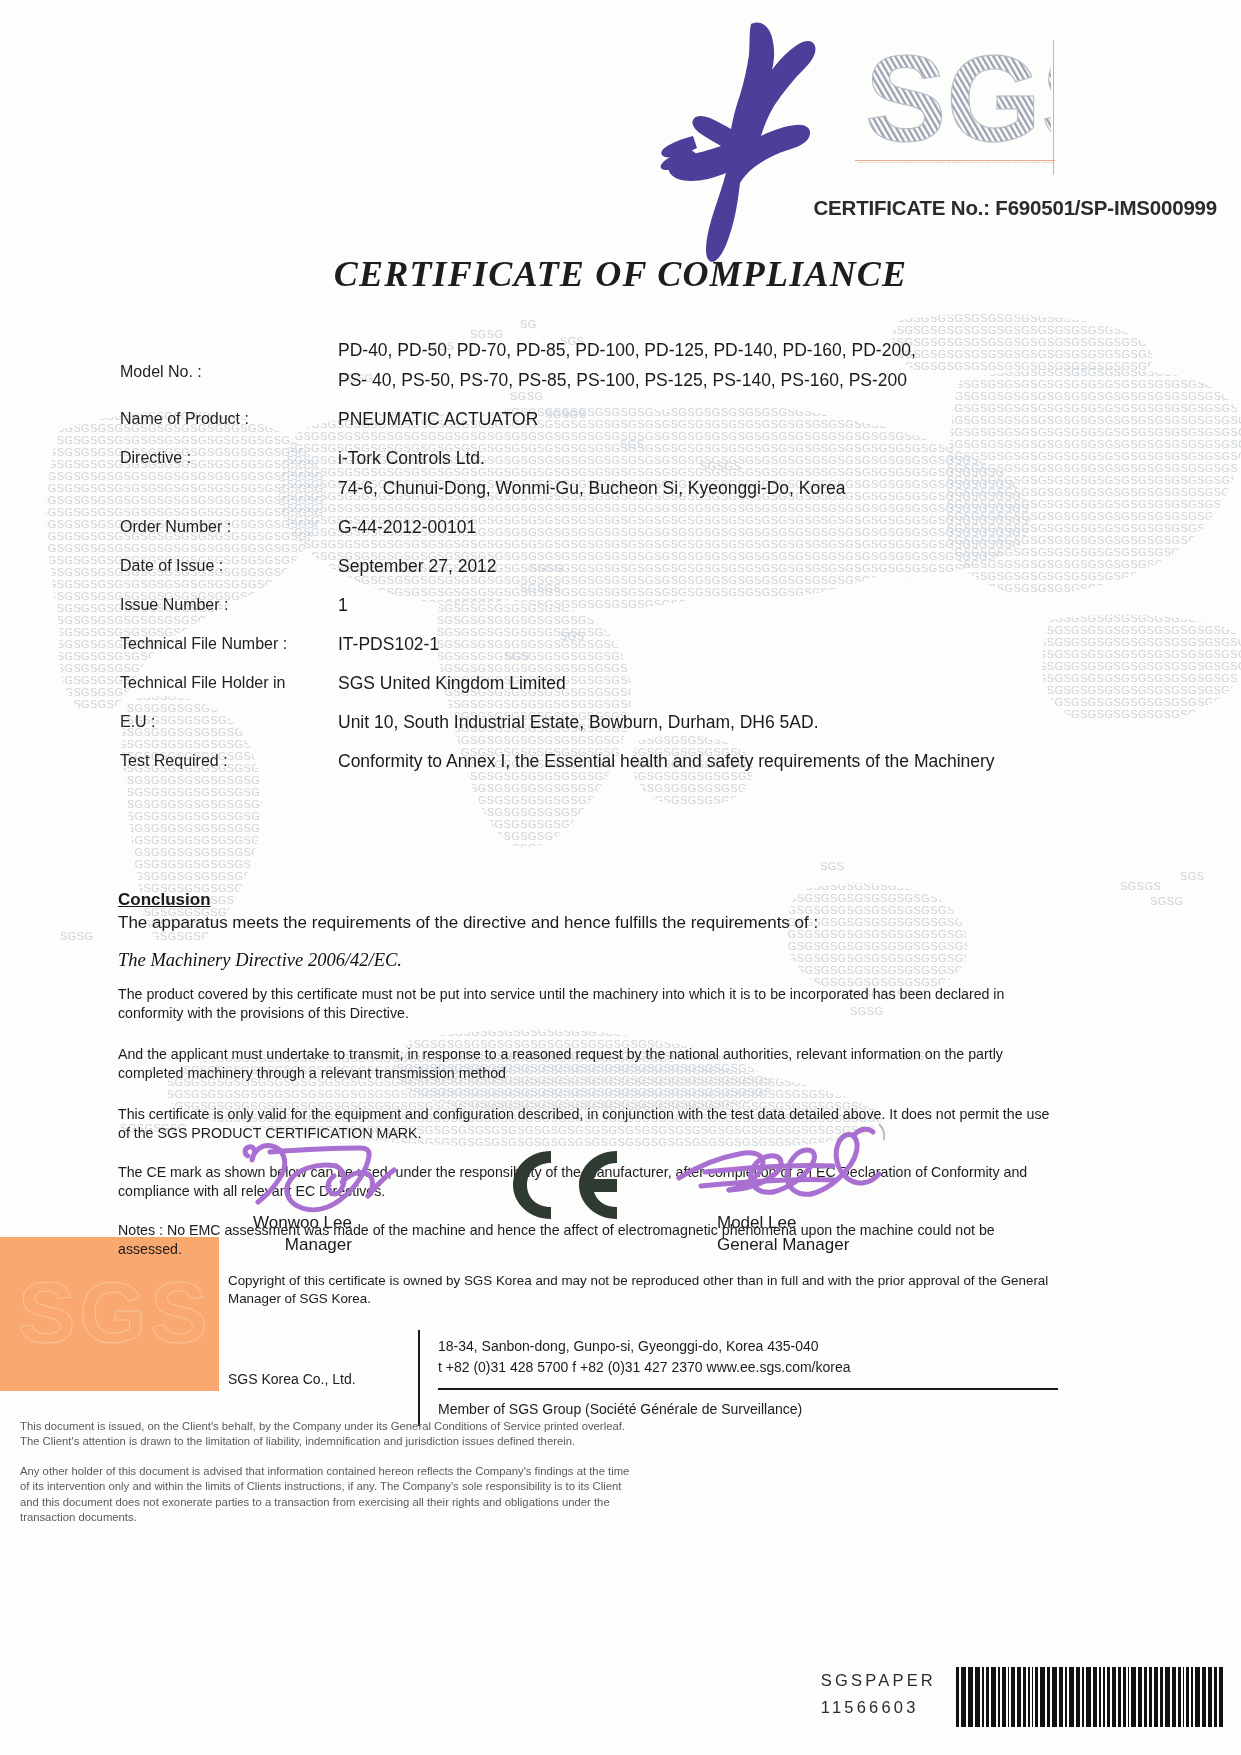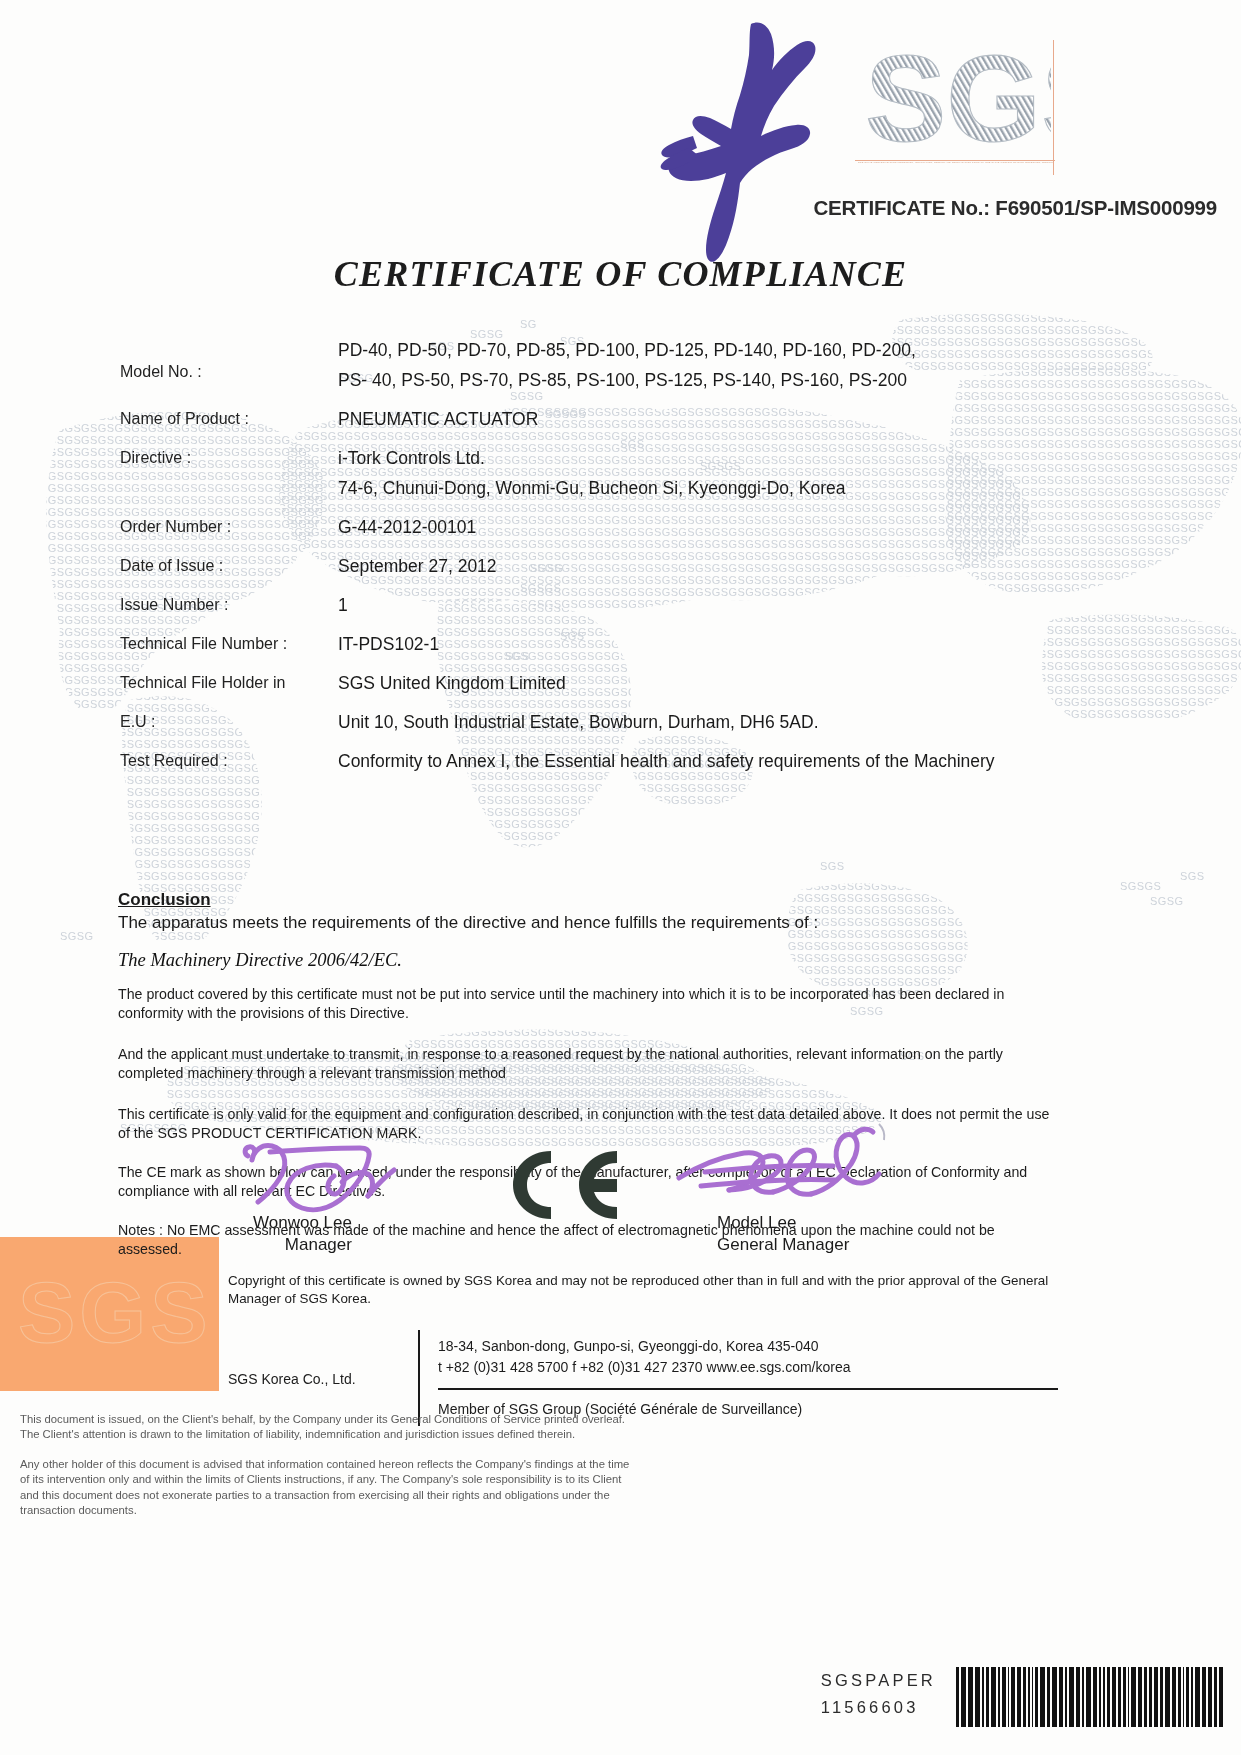--- a/index.html
+++ b/index.html
@@ -304,21 +304,21 @@
     position: absolute;
     left: 20px;
     top: 1412px;
     width: 620px;
     z-index: 4;
     color: #5b5b5b;
   }
   #fineprint .fp {
     font-size: 11.3px;
     line-height: 15.4px;
-    margin: 0 0 14px 0;
+    margin: 7px 0 14px 0;
   }
 
   
   #barcode-area {
     position: absolute;
     right: 16px;
     bottom: 28px;
     display: flex;
     align-items: flex-start;
     z-index: 4;

